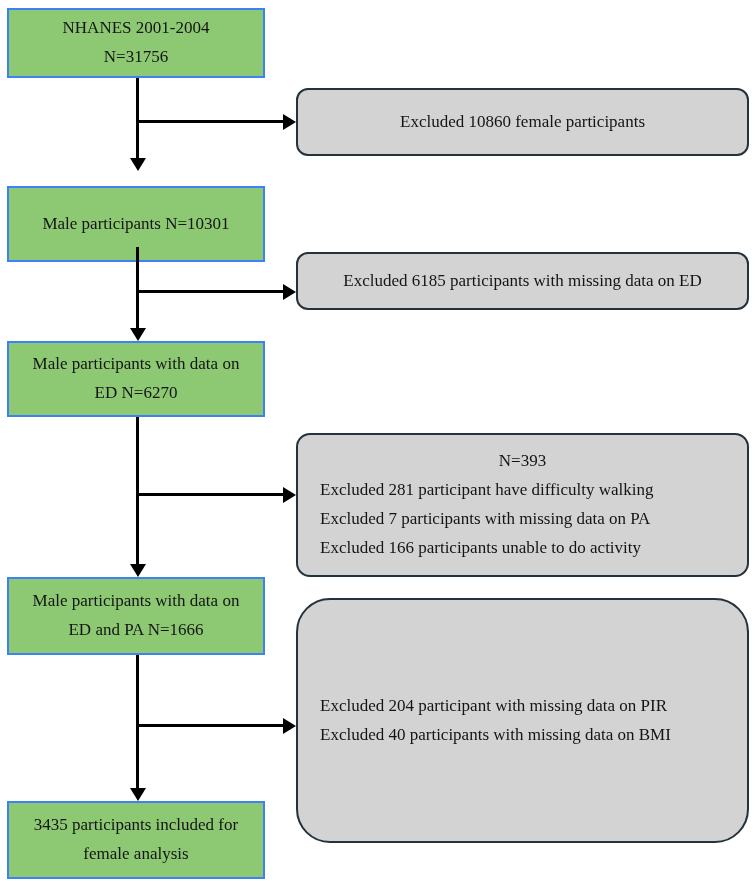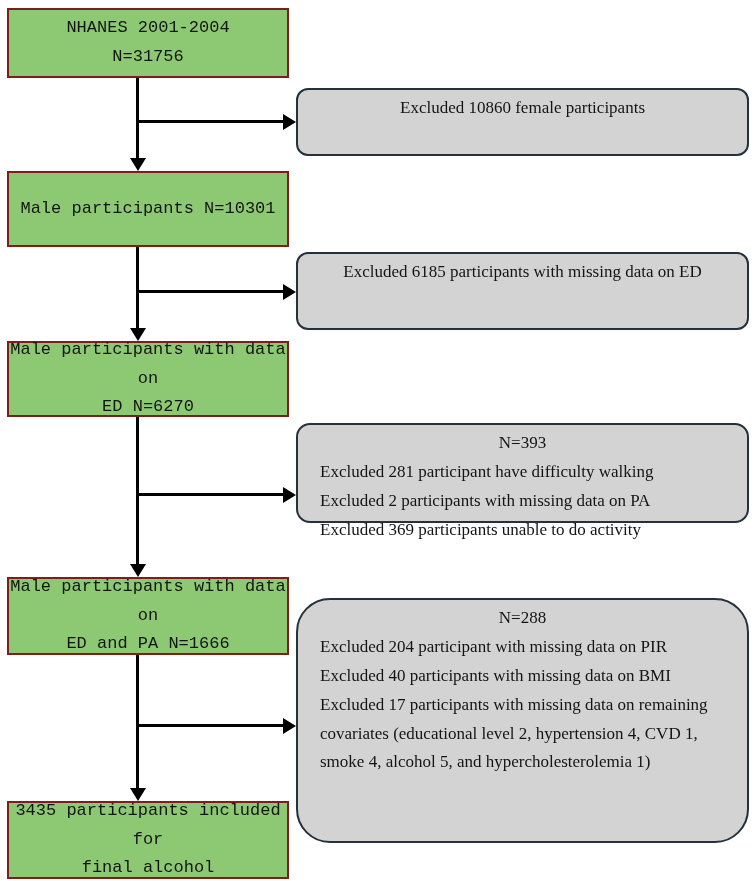--- a/index.html
+++ b/index.html
@@ -12,42 +12,42 @@
     width: 755px;
     height: 881px;
     background: #ffffff;
     font-family: "Liberation Serif", "DejaVu Serif", serif;
     color: #141414;
     overflow: hidden;
   }
   .green-box {
     position: absolute;
     left: 7px;
-    width: 282px;
+    width: 258px;
     background: #8dc973;
-    border: 2px solid #7f1d1d;
+    border: 2px solid #3b82f6;
     box-sizing: border-box;
     display: flex;
     flex-direction: column;
     align-items: center;
     justify-content: center;
     text-align: center;
     font-size: 17px;
     line-height: 1.7;
-    font-family: Liberation Mono, monospace;
   }
   .gray-box {
     position: absolute;
     left: 296px;
     width: 453px;
     background: #d3d3d3;
     border: 2px solid #24323c;
     box-sizing: border-box;
     display: flex;
     flex-direction: column;
+    justify-content: center;
     font-size: 17px;
     line-height: 1.7;
     padding: 4px 22px;
   }
   .gray-box.center-all { align-items: center; text-align: center; }
   .gray-box .hdr { text-align: center; }
   .gray-box .ln { text-align: left; }
   .r12 { border-radius: 12px; }
   .r14 { border-radius: 14px; }
   .r34 { border-radius: 34px; }
@@ -82,59 +82,57 @@
 </head>
 <body>
 
 <div id="canvas">
 
   <div class="green-box" style="top:8px;height:70px;">
     <div>NHANES 2001-2004</div>
     <div>N=31756</div>
   </div>
 
-  <div class="green-box" style="top:171px;height:76px;">
+  <div class="green-box" style="top:186px;height:76px;">
     <div>Male participants N=10301</div>
   </div>
 
   <div class="green-box" style="top:341px;height:76px;">
     <div>Male participants with data on</div>
     <div>ED N=6270</div>
   </div>
 
   <div class="green-box" style="top:577px;height:78px;">
     <div>Male participants with data on</div>
     <div>ED and PA N=1666</div>
   </div>
 
   <div class="green-box" style="top:801px;height:78px;">
     <div>3435 participants included for</div>
-    <div>final alcohol</div>
+    <div>female analysis</div>
   </div>
 
   <div class="gray-box center-all r12" style="top:88px;height:68px;">
     <div>Excluded 10860 female participants</div>
   </div>
 
-  <div class="gray-box center-all r12" style="top:252px;height:78px;">
+  <div class="gray-box center-all r12" style="top:252px;height:58px;">
     <div>Excluded 6185 participants with missing data on ED</div>
   </div>
 
-  <div class="gray-box r14" style="top:423px;height:100px;">
+  <div class="gray-box r14" style="top:433px;height:144px;">
     <div class="hdr">N=393</div>
     <div class="ln">Excluded 281 participant have difficulty walking</div>
-    <div class="ln">Excluded 2 participants with missing data on PA</div>
-    <div class="ln">Excluded 369 participants unable to do activity</div>
+    <div class="ln">Excluded 7 participants with missing data on PA</div>
+    <div class="ln">Excluded 166 participants unable to do activity</div>
   </div>
 
   <div class="gray-box r34" style="top:598px;height:245px;">
-    <div class="hdr">N=288</div>
     <div class="ln">Excluded 204 participant with missing data on PIR</div>
     <div class="ln">Excluded 40 participants with missing data on BMI</div>
-    <div class="ln">Excluded 17 participants with missing data on remaining covariates (educational level 2, hypertension 4, CVD 1, smoke 4, alcohol 5, and hypercholesterolemia 1)</div>
   </div>
 
   <div class="vline" style="top:78px;height:81px;"></div>
   <div class="arrow-down" style="top:158px;"></div>
 
   <div class="vline" style="top:247px;height:82px;"></div>
   <div class="arrow-down" style="top:328px;"></div>
 
   <div class="vline" style="top:417px;height:148px;"></div>
   <div class="arrow-down" style="top:564px;"></div>

